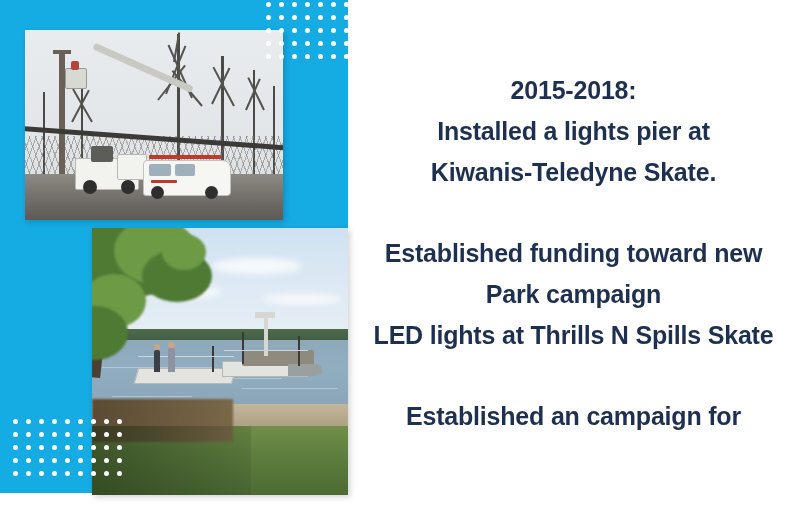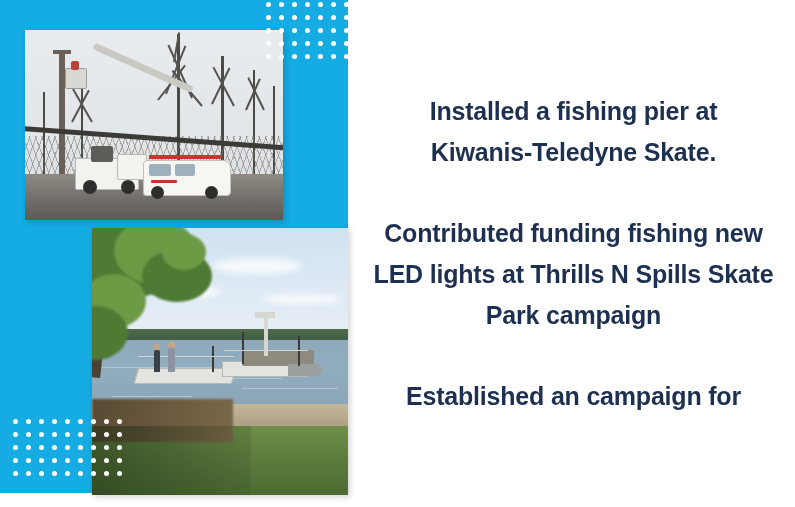--- a/index.html
+++ b/index.html
@@ -328,28 +328,29 @@
       <div class="dot" style="left: 52px; top: 52px; width: 5px; height: 5px;"></div>
       <div class="dot" style="left: 65px; top: 52px; width: 5px; height: 5px;"></div>
       <div class="dot" style="left: 78px; top: 52px; width: 5px; height: 5px;"></div>
       <div class="dot" style="left: 91px; top: 52px; width: 5px; height: 5px;"></div>
       <div class="dot" style="left: 104px; top: 52px; width: 5px; height: 5px;"></div>
     </div>
 
   <div class="text-col">
 
     <div class="para first">
-      <span class="line">Installed a fishing pier at</span>
+      <span class="line">2015-2018:</span>
+      <span class="line">Installed a lights pier at</span>
       <span class="line">Kiwanis-Teledyne Skate.</span>
     </div>
 
     <div class="para second">
-      <span class="line">Contributed funding fishing new</span>
+      <span class="line">Established funding toward new</span>
+      <span class="line">Park campaign</span>
       <span class="line">LED lights at Thrills N Spills Skate</span>
-      <span class="line">Park campaign</span>
     </div>
 
     <div class="para third">
       <span class="line">Established an campaign for</span>
     </div>
 
   </div>
 </div>
 
 </body></html>

